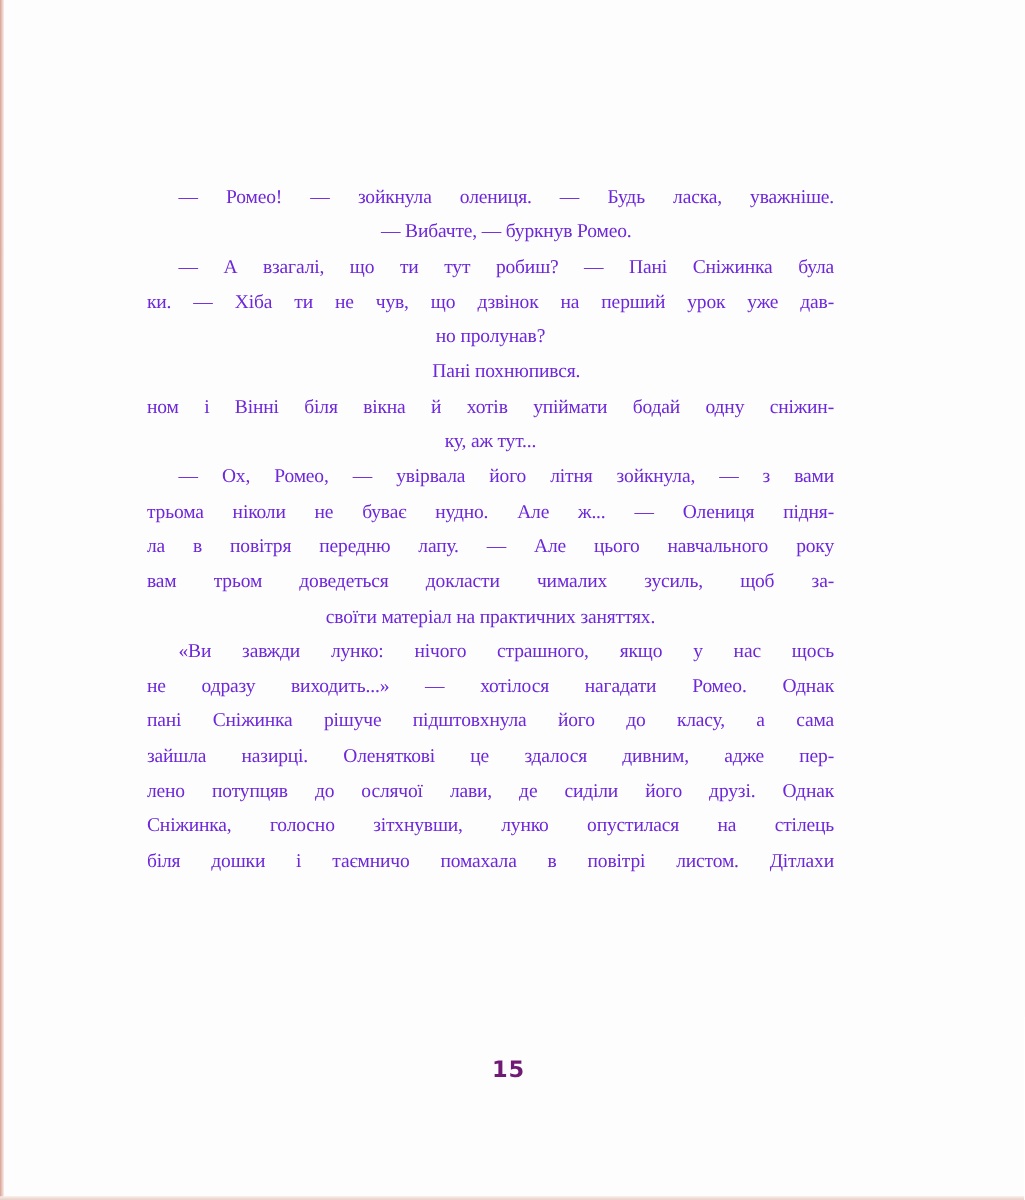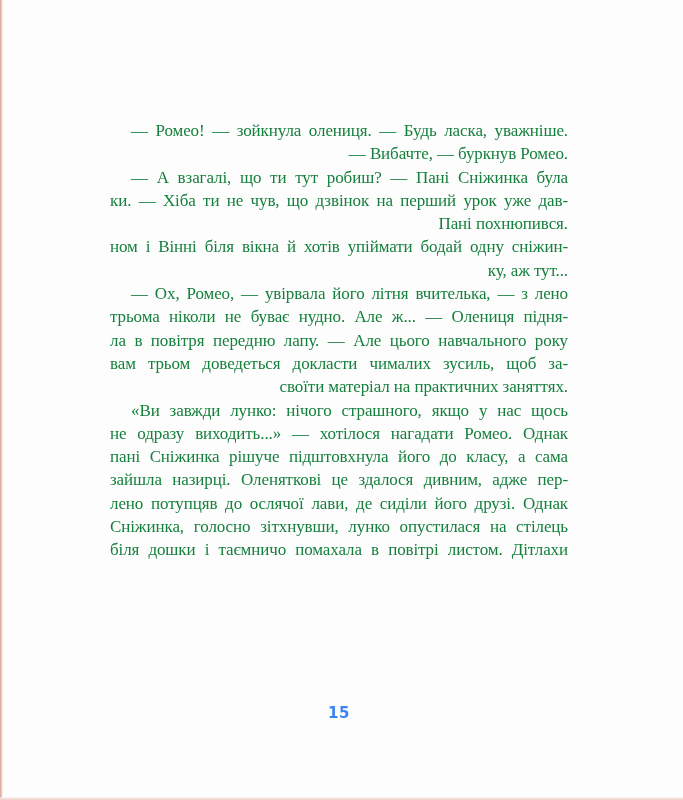--- a/index.html
+++ b/index.html
@@ -26,69 +26,70 @@
   .edge-bottom {
     position: absolute;
     left: 0;
     bottom: 0;
     width: 683px;
     height: 3px;
     background: linear-gradient(to top, #e9cec6, #f7e8e3 70%, rgba(255,255,255,0));
   }
   .text-block {
     position: absolute;
-    left: 110px;
+    left: 98px;
     top: 119px;
     width: 458px;
-    color: #15803d;
-    font-size: 17px;
+    color: #6d28d9;
+    font-size: 13px;
     letter-spacing: -0.1px;
   }
   .line {
     height: 23.3px;
     line-height: 23.3px;
-    text-align: right;
+    text-align: center;
     white-space: normal;
     overflow: visible;
   }
   .line.just {
     text-align: justify;
     text-align-last: justify;
   }
   .line.first {
     text-indent: 21px;
   }
   .page-number {
     position: absolute;
     left: 110px;
     top: 704px;
     width: 458px;
     text-align: center;
     font-family: "DejaVu Sans", sans-serif;
     font-weight: bold;
     font-size: 15px;
     letter-spacing: 0.5px;
-    color: #3b82f6;
+    color: #701a75;
   }
 </style>
 </head>
 <body>
 
 <div class="page">
   <div class="edge-left"></div>
   <div class="edge-bottom"></div>
   <div class="text-block">
       <div class="line just first">— Ромео! — зойкнула олениця. — Будь ласка, уважніше.</div>
       <div class="line first">— Вибачте, — буркнув Ромео.</div>
       <div class="line just first">— А взагалі, що ти тут робиш? — Пані Сніжинка була</div>
       <div class="line just">ки. — Хіба ти не чув, що дзвінок на перший урок уже дав-</div>
+      <div class="line">но пролунав?</div>
       <div class="line first">Пані похнюпився.</div>
       <div class="line just">ном і Вінні біля вікна й хотів упіймати бодай одну сніжин-</div>
       <div class="line">ку, аж тут...</div>
-      <div class="line just first">— Ох, Ромео, — увірвала його літня вчителька, — з лено</div>
+      <div class="line just first">— Ох, Ромео, — увірвала його літня зойкнула, — з вами</div>
       <div class="line just">трьома ніколи не буває нудно. Але ж... — Олениця підня-</div>
       <div class="line just">ла в повітря передню лапу. — Але цього навчального року</div>
       <div class="line just">вам трьом доведеться докласти чималих зусиль, щоб за-</div>
       <div class="line">своїти матеріал на практичних заняттях.</div>
       <div class="line just first">«Ви завжди лунко: нічого страшного, якщо у нас щось</div>
       <div class="line just">не одразу виходить...» — хотілося нагадати Ромео. Однак</div>
       <div class="line just">пані Сніжинка рішуче підштовхнула його до класу, а сама</div>
       <div class="line just">зайшла назирці. Оленяткові це здалося дивним, адже пер-</div>
       <div class="line just">лено потупцяв до ослячої лави, де сиділи його друзі. Однак</div>
       <div class="line just">Сніжинка, голосно зітхнувши, лунко опустилася на стілець</div>

